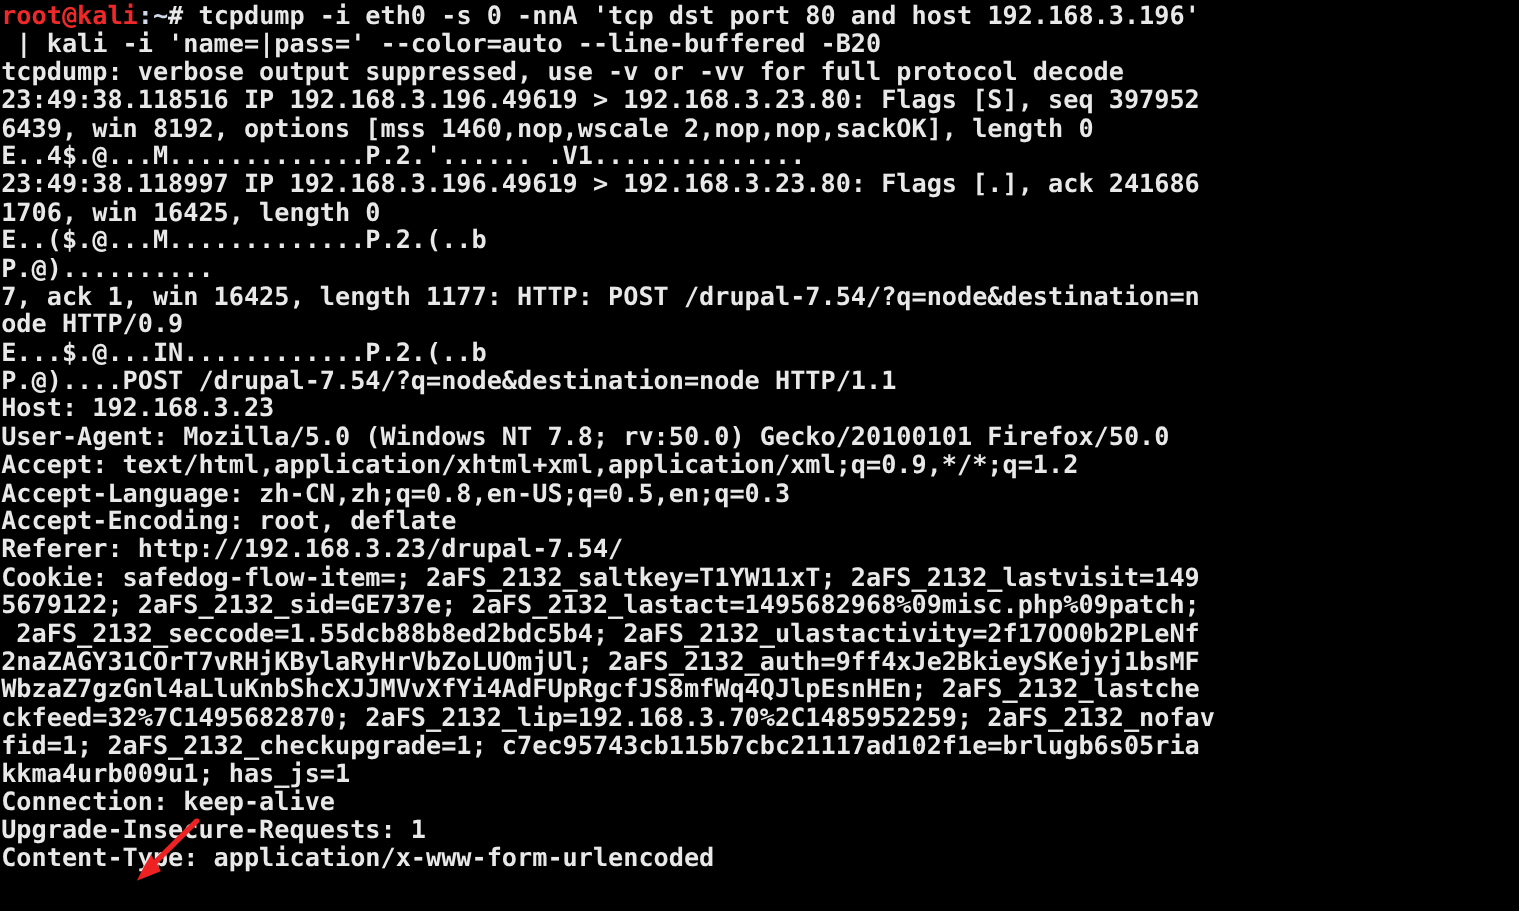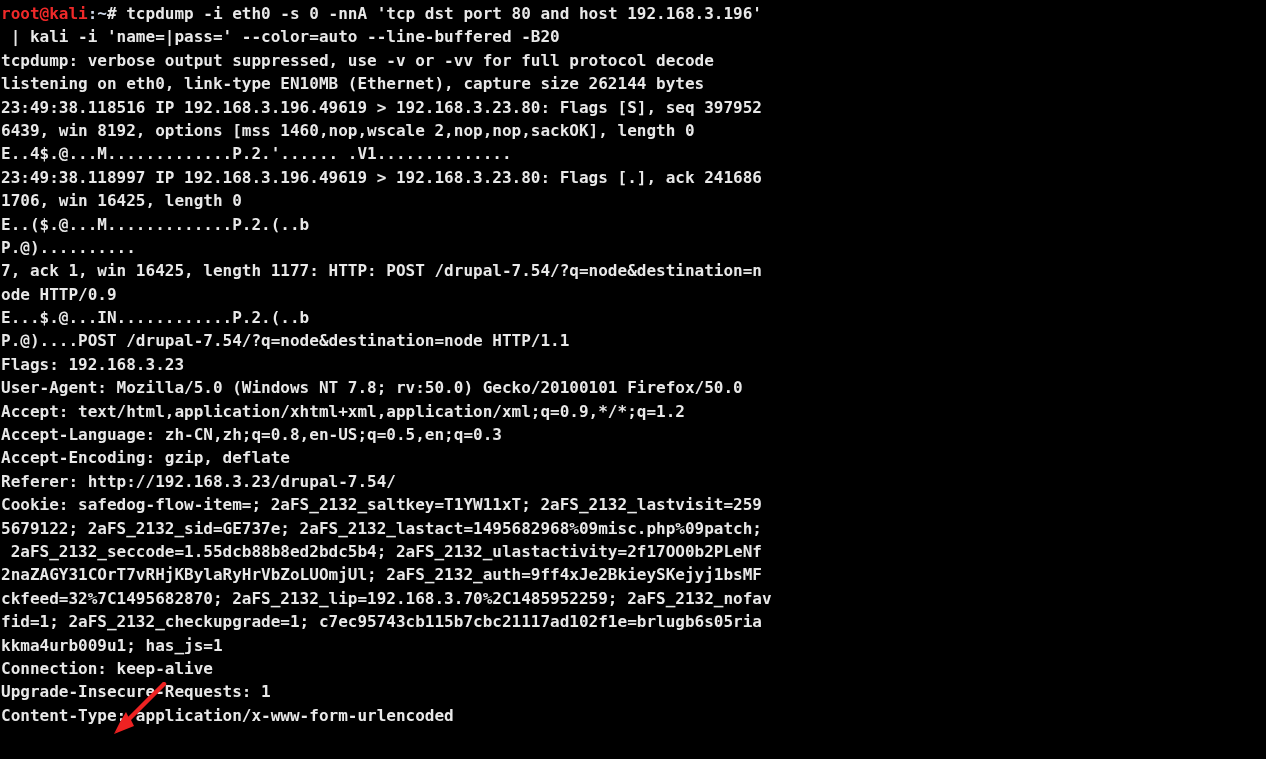--- a/index.html
+++ b/index.html
@@ -13,21 +13,21 @@
     height: 759px;
     overflow: hidden;
     font-family: "DejaVu Sans Mono", "Liberation Mono", monospace;
   }
   #terminal {
     width: 1266px;
     height: 759px;
     background: #000000;
     color: #e8e8e8;
     font-family: "DejaVu Sans Mono", "Liberation Mono", monospace;
-    font-size: 16px;
+    font-size: 21px;
     line-height: 23.4px;
     letter-spacing: 0px;
     padding: 2px 0 0 1px;
     box-sizing: border-box;
     position: relative;
     overflow: hidden;
   }
   .line {
     white-space: pre;
     display: block;
@@ -52,42 +52,42 @@
 </head>
 <body>
 
 <div id="terminal">
 
   <div class="line"><span class="c-brred">root@kali</span><span class="c-blue">:~</span><span class="c-white"># </span><span class="c-white seg">tcpdump -i eth0 -s 0 -nnA 'tcp dst port 80 and host 192.168.3.196'</span></div>
   <div class="line"><span class="c-white seg"> | kali -i 'name=|pass=' --color=auto --line-buffered -B20</span></div>
 
   <div id="output-body">
       <div class="line">tcpdump: verbose output suppressed, use -v or -vv for full protocol decode</div>
-      <div class="line">listening on eth0, link-type EN10MB (Ethernet), capture size 262144 bytes</div>
       <div class="line">23:49:38.118516 IP 192.168.3.196.49619 &gt; 192.168.3.23.80: Flags [S], seq 397952</div>
       <div class="line">6439, win 8192, options [mss 1460,nop,wscale 2,nop,nop,sackOK], length 0</div>
       <div class="line">E..4$.@...M.............P.2.'...... .V1..............</div>
       <div class="line">23:49:38.118997 IP 192.168.3.196.49619 &gt; 192.168.3.23.80: Flags [.], ack 241686</div>
       <div class="line">1706, win 16425, length 0</div>
       <div class="line">E..($.@...M.............P.2.(..b</div>
       <div class="line">P.@)..........</div>
       <div class="line">7, ack 1, win 16425, length 1177: HTTP: POST /drupal-7.54/?q=node&amp;destination=n</div>
       <div class="line">ode HTTP/0.9</div>
       <div class="line">E...$.@...IN............P.2.(..b</div>
       <div class="line">P.@)....POST /drupal-7.54/?q=node&amp;destination=node HTTP/1.1</div>
-      <div class="line">Flags: 192.168.3.23</div>
+      <div class="line">Host: 192.168.3.23</div>
       <div class="line">User-Agent: Mozilla/5.0 (Windows NT 7.8; rv:50.0) Gecko/20100101 Firefox/50.0</div>
       <div class="line">Accept: text/html,application/xhtml+xml,application/xml;q=0.9,*/*;q=1.2</div>
       <div class="line">Accept-Language: zh-CN,zh;q=0.8,en-US;q=0.5,en;q=0.3</div>
-      <div class="line">Accept-Encoding: gzip, deflate</div>
+      <div class="line">Accept-Encoding: root, deflate</div>
       <div class="line">Referer: http://192.168.3.23/drupal-7.54/</div>
-      <div class="line">Cookie: safedog-flow-item=; 2aFS_2132_saltkey=T1YW11xT; 2aFS_2132_lastvisit=259</div>
+      <div class="line">Cookie: safedog-flow-item=; 2aFS_2132_saltkey=T1YW11xT; 2aFS_2132_lastvisit=149</div>
       <div class="line">5679122; 2aFS_2132_sid=GE737e; 2aFS_2132_lastact=1495682968%09misc.php%09patch;</div>
       <div class="line"> 2aFS_2132_seccode=1.55dcb88b8ed2bdc5b4; 2aFS_2132_ulastactivity=2f17OO0b2PLeNf</div>
       <div class="line">2naZAGY31COrT7vRHjKBylaRyHrVbZoLUOmjUl; 2aFS_2132_auth=9ff4xJe2BkieySKejyj1bsMF</div>
+      <div class="line">WbzaZ7gzGnl4aLluKnbShcXJJMVvXfYi4AdFUpRgcfJS8mfWq4QJlpEsnHEn; 2aFS_2132_lastche</div>
       <div class="line">ckfeed=32%7C1495682870; 2aFS_2132_lip=192.168.3.70%2C1485952259; 2aFS_2132_nofav</div>
       <div class="line">fid=1; 2aFS_2132_checkupgrade=1; c7ec95743cb115b7cbc21117ad102f1e=brlugb6s05ria</div>
       <div class="line">kkma4urb009u1; has_js=1</div>
       <div class="line">Connection: keep-alive</div>
       <div class="line">Upgrade-Insecure-Requests: 1</div>
       <div class="line">Content-Type: application/x-www-form-urlencoded</div>
     </div>
 
   <svg id="arrow-annotation" viewBox="0 0 60 52">
     <line x1="56" y1="2" x2="14" y2="44" stroke="#ee2222" stroke-width="4.5" stroke-linecap="round"></line>

